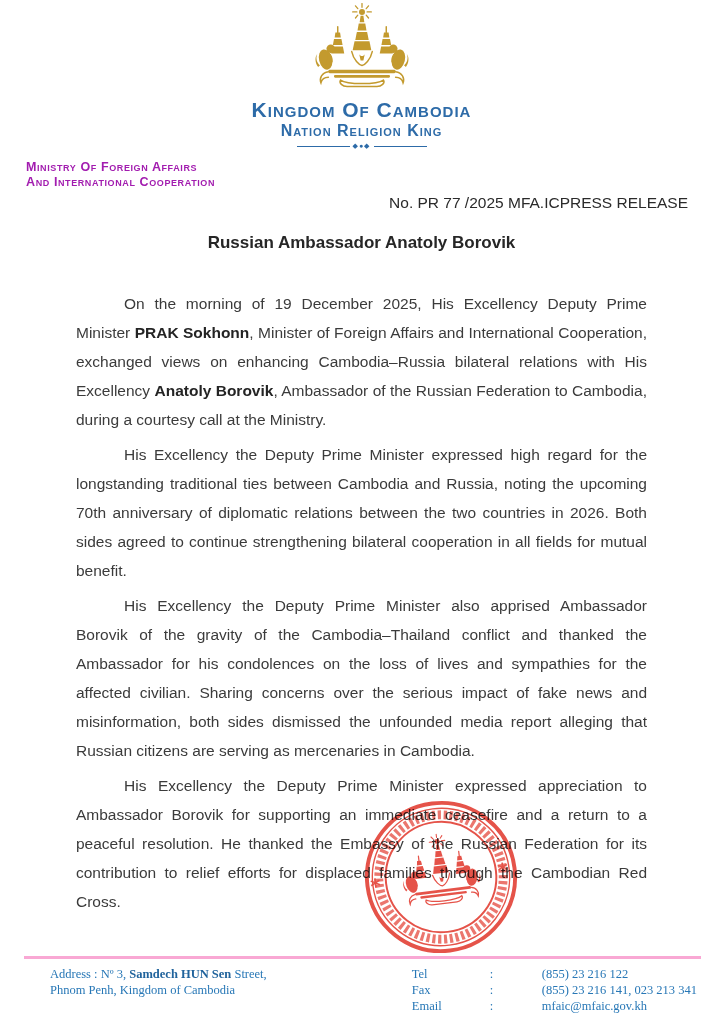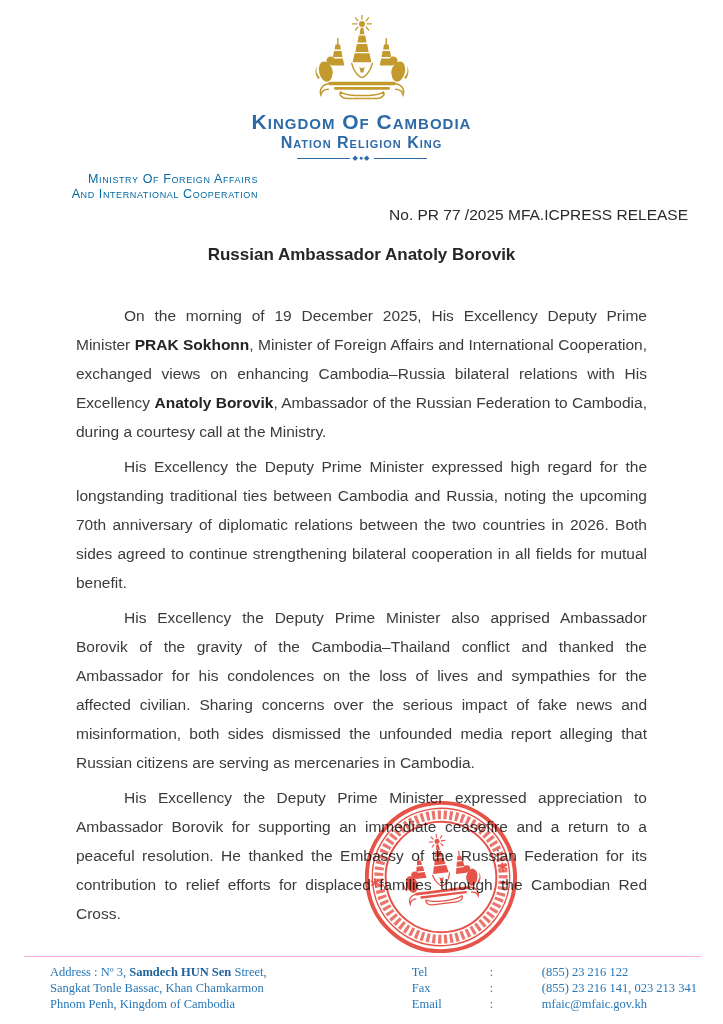--- a/index.html
+++ b/index.html
@@ -8,21 +8,21 @@
     position: relative;
     width: 723px;
     height: 1024px;
     margin: 0 auto;
     background: #ffffff;
     font-family: "Liberation Sans", sans-serif;
     color: #3b3b3b;
     overflow: hidden;
   }
   
-  .header { text-align: center; padding-top: 12px; }
+  .header { text-align: center; }
   .crest { display: inline-block; color: #c39a2e; }
   .kingdom-title {
     margin-top: 2px;
     font-variant: small-caps;
     font-weight: bold;
     font-size: 21px;
     letter-spacing: 1px;
     color: #2d6ba8;
   }
   .motto {
@@ -43,27 +43,27 @@
     font-size: 7px;
     line-height: 10px;
   }
   .ornament-divider .bar { flex: 1; height: 1px; background: #2d6ba8; }
   .ornament-divider .glyphs { padding: 0 3px; letter-spacing: 1px; }
   
   .ministry {
     margin-top: 9px;
     margin-left: 26px;
     width: 232px;
-    text-align: right;
+    text-align: left;
     font-variant: small-caps;
-    font-weight: normal;
+    font-weight: bold;
     font-size: 12.5px;
     line-height: 15px;
     letter-spacing: 0.6px;
-    color: #0369a1;
+    color: #a21caf;
   }
   .ref-row {
     margin-top: 4px;
     padding-left: 60px;
     padding-right: 35px;
     display: flex;
     justify-content: flex-end;
     font-size: 15.5px;
     color: #2a2a2a;
   }
@@ -104,21 +104,21 @@
     transform: rotate(-7deg);
     mix-blend-mode: multiply;
     z-index: 3;
   }
   
   .footer {
     position: absolute;
     left: 24px;
     right: 22px;
     top: 956px;
-    border-top: 1px solid #f9a8d4;
+    border-top: 3px solid #f9a8d4;
     padding-top: 7px;
     display: flex;
     justify-content: space-between;
     font-family: "Liberation Serif", serif;
     font-size: 12.5px;
     line-height: 16px;
     color: #2777b6;
   }
   .footer .address-block { padding-left: 26px; }
   .footer b { color: #20639c; }
@@ -231,21 +231,20 @@
       <text x="138" y="88">*</text>
     </g>
     <g transform="translate(33,35) scale(0.79)" color="inherit">
       <use href="#arms"></use>
     </g>
   </svg>
 
   <div class="footer">
     <div class="address-block">
       <div><span>Address : Nº 3, </span><b>Samdech HUN Sen</b><span> Street,</span></div>
-      <div>Sangkat Tonle Bassac, Khan Chamkarmon</div>
       <div>Phnom Penh, Kingdom of Cambodia</div>
     </div>
     <div class="contact-block">
       <div class="contact-row">
         <span class="lbl">Tel</span>
           <span class="sep">:</span>
         <span>(855) 23 216 122</span>
       </div>
       <div class="contact-row">
         <span class="lbl">Fax</span>

